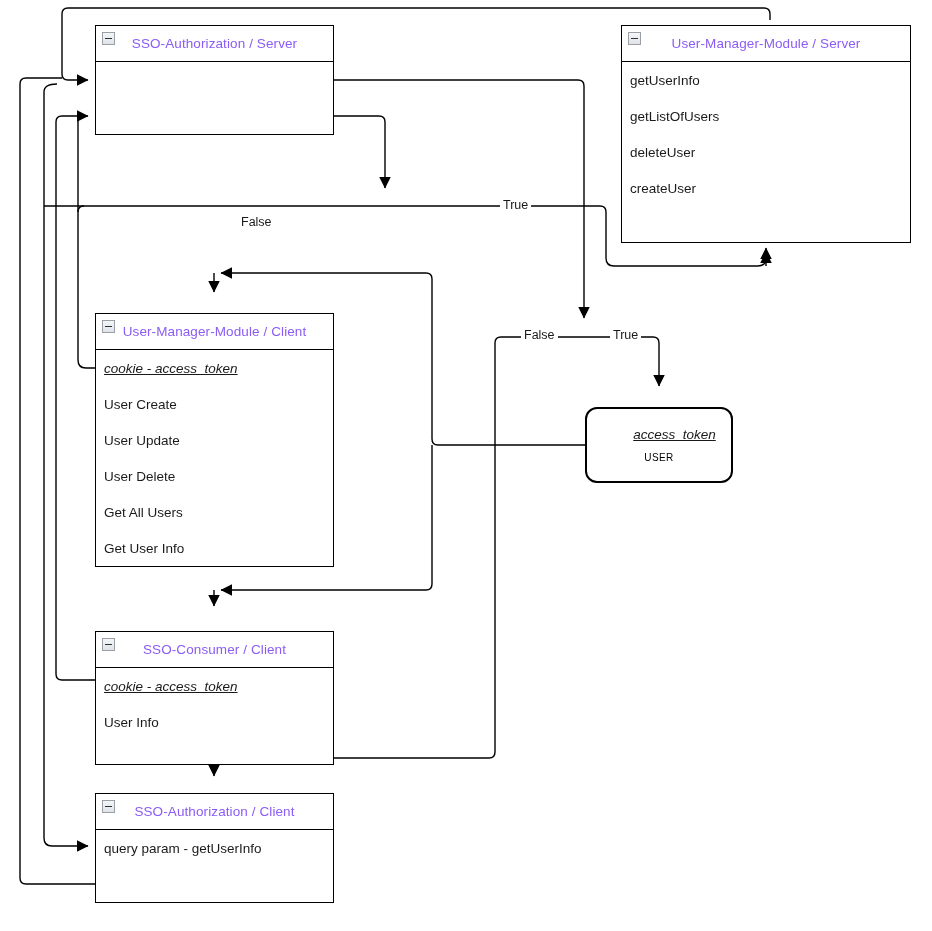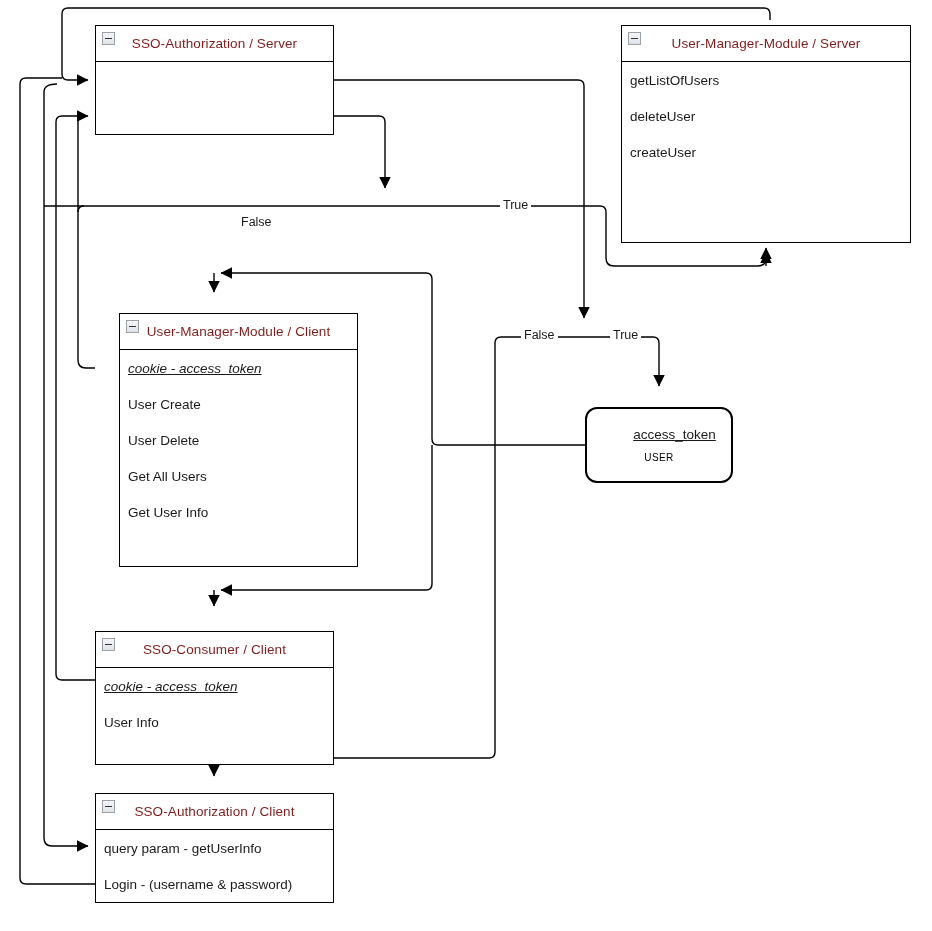--- a/index.html
+++ b/index.html
@@ -19,21 +19,21 @@
   }
   .uml-header{
     position:relative;
     height:36px;
     border-bottom:1px solid #000000;
     display:flex;align-items:center;justify-content:center;
     box-sizing:border-box;
   }
   .uml-title{
     font-size:13.5px;
-    color:#7f1d1d;
+    color:#8b5cf6;
     letter-spacing:0.1px;
     white-space:nowrap;
   }
   .collapse-icon{
     position:absolute;left:6px;top:6px;
     width:13px;height:13px;
     border:1px solid #9aa0a6;
     background:linear-gradient(#f4f6f8,#dfe3e8);
     box-sizing:border-box;
     display:flex;align-items:center;justify-content:center;
@@ -60,20 +60,21 @@
   .entity-box{
     position:absolute;
     background:#ffffff;
     border:2px solid #000000;
     border-radius:12px;
     box-sizing:border-box;
     display:flex;flex-direction:column;
     align-items:center;justify-content:center;
   }
   .entity-attr{
+    font-style:italic;
     text-decoration:underline;
     font-size:13.5px;
     color:#1a1a1a;
     margin-bottom:10px;
     margin-left:31px;
   }
   .entity-name{
     font-weight:normal;
     font-size:10px;
     color:#000000;
@@ -152,36 +153,38 @@
   </div>
 
   <div class="uml-box" style="left:621px;top:25px;width:290px;height:218px;">
     <div class="uml-header">
       <span class="collapse-icon">
           <i></i>
         </span>
       <span class="uml-title">User-Manager-Module / Server</span>
     </div>
     <div class="uml-body">
+      <div class="uml-row">getUserInfo</div>
       <div class="uml-row">getListOfUsers</div>
       <div class="uml-row">deleteUser</div>
       <div class="uml-row">createUser</div>
     </div>
   </div>
 
-  <div class="uml-box" style="left:95px;top:313px;width:239px;height:254px;margin-left:24px;">
+  <div class="uml-box" style="left:95px;top:313px;width:239px;height:254px;">
     <div class="uml-header">
       <span class="collapse-icon">
           <i></i>
         </span>
       <span class="uml-title">User-Manager-Module / Client</span>
     </div>
     <div class="uml-body">
       <div class="uml-row attr">cookie - access_token</div>
       <div class="uml-row">User Create</div>
+      <div class="uml-row">User Update</div>
       <div class="uml-row">User Delete</div>
       <div class="uml-row">Get All Users</div>
       <div class="uml-row">Get User Info</div>
     </div>
   </div>
 
   <div class="uml-box" style="left:95px;top:631px;width:239px;height:134px;">
     <div class="uml-header">
       <span class="collapse-icon">
           <i></i>
@@ -196,21 +199,20 @@
 
   <div class="uml-box" style="left:95px;top:793px;width:239px;height:110px;">
     <div class="uml-header">
       <span class="collapse-icon">
           <i></i>
         </span>
       <span class="uml-title">SSO-Authorization / Client</span>
     </div>
     <div class="uml-body">
       <div class="uml-row">query param - getUserInfo</div>
-      <div class="uml-row">Login - (username &amp; password)</div>
     </div>
   </div>
 
   <div class="entity-box" style="left:585px;top:407px;width:148px;height:76px;">
     <span class="entity-attr">access_token</span>
     <span class="entity-name">USER</span>
   </div>
 
 </div>
 

